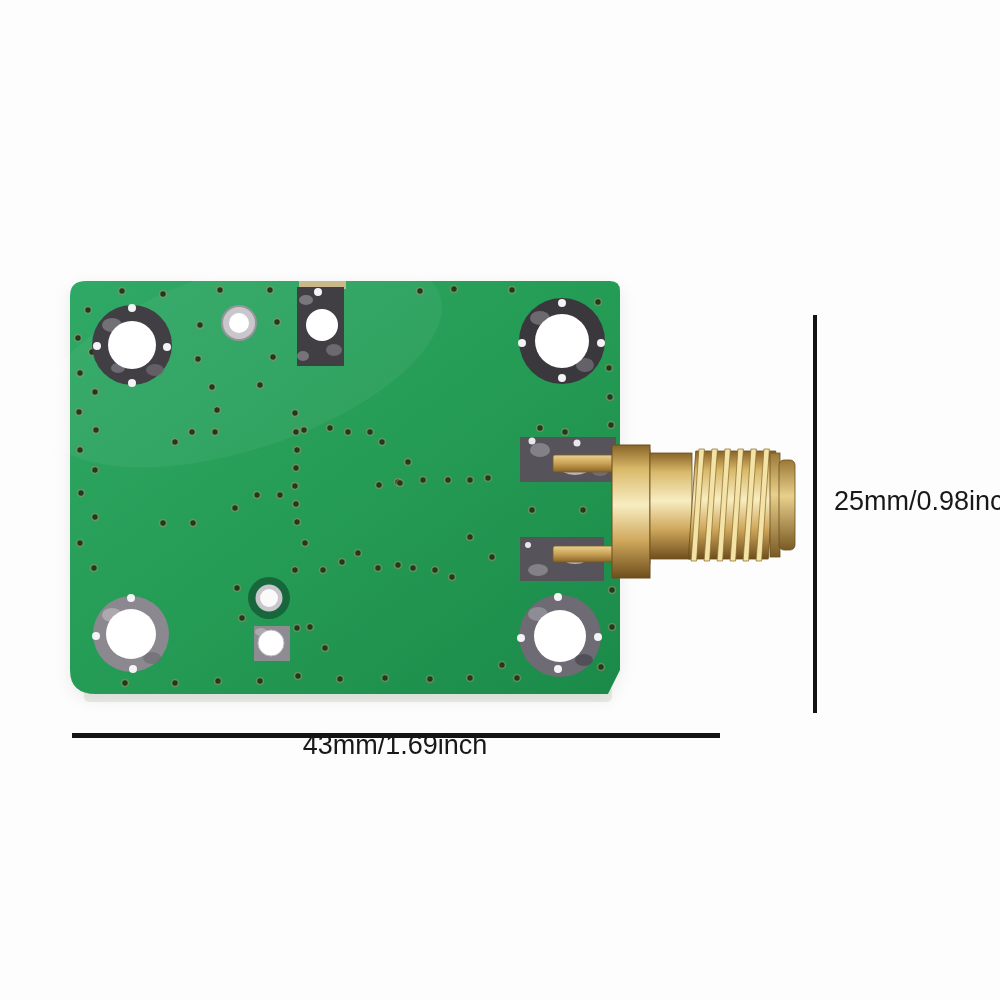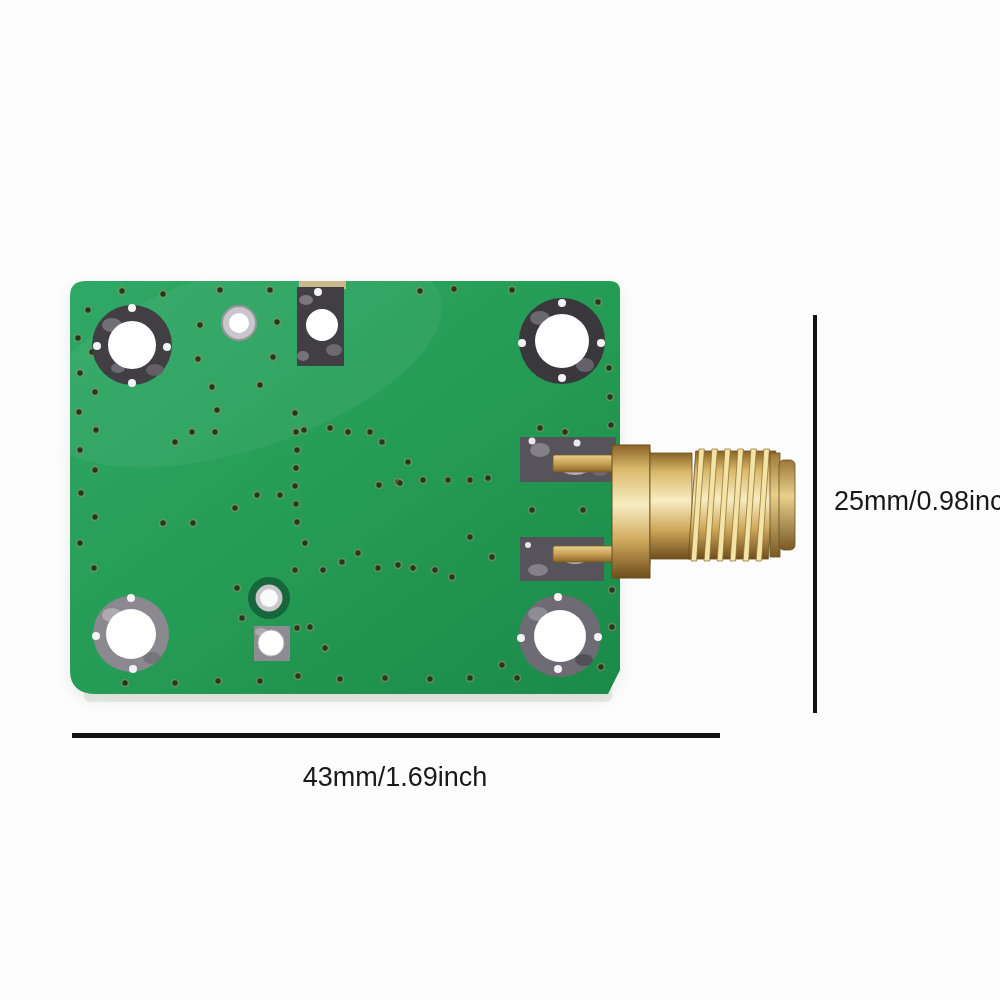--- a/index.html
+++ b/index.html
@@ -15,21 +15,21 @@
   .dim-line.vertical{left:813px;top:315px;width:4px;height:398px;}
   .dim-line.horizontal{left:72px;top:733px;width:648px;height:5px;}
   .dim-label{
     position:absolute;
     color:var(--label-color,#181818);
     font-size:27px;
     line-height:30px;
     white-space:nowrap;
   }
   .dim-label.height{left:834px;top:486px;}
-  .dim-label.width{left:295px;top:762px;width:200px;text-align:center;}
+  .dim-label.width{left:295px;top:730px;width:200px;text-align:center;}
 </style>
 </head>
 <body>
 
 <div class="stage">
 
   <svg class="photo-svg" width="1000" height="1000" viewBox="0 0 1000 1000">
     <defs>
       <linearGradient id="gradBoard" x1="0" y1="0" x2="1" y2="1">
         <stop offset="0" style="stop-color:var(--board-light)"></stop>

